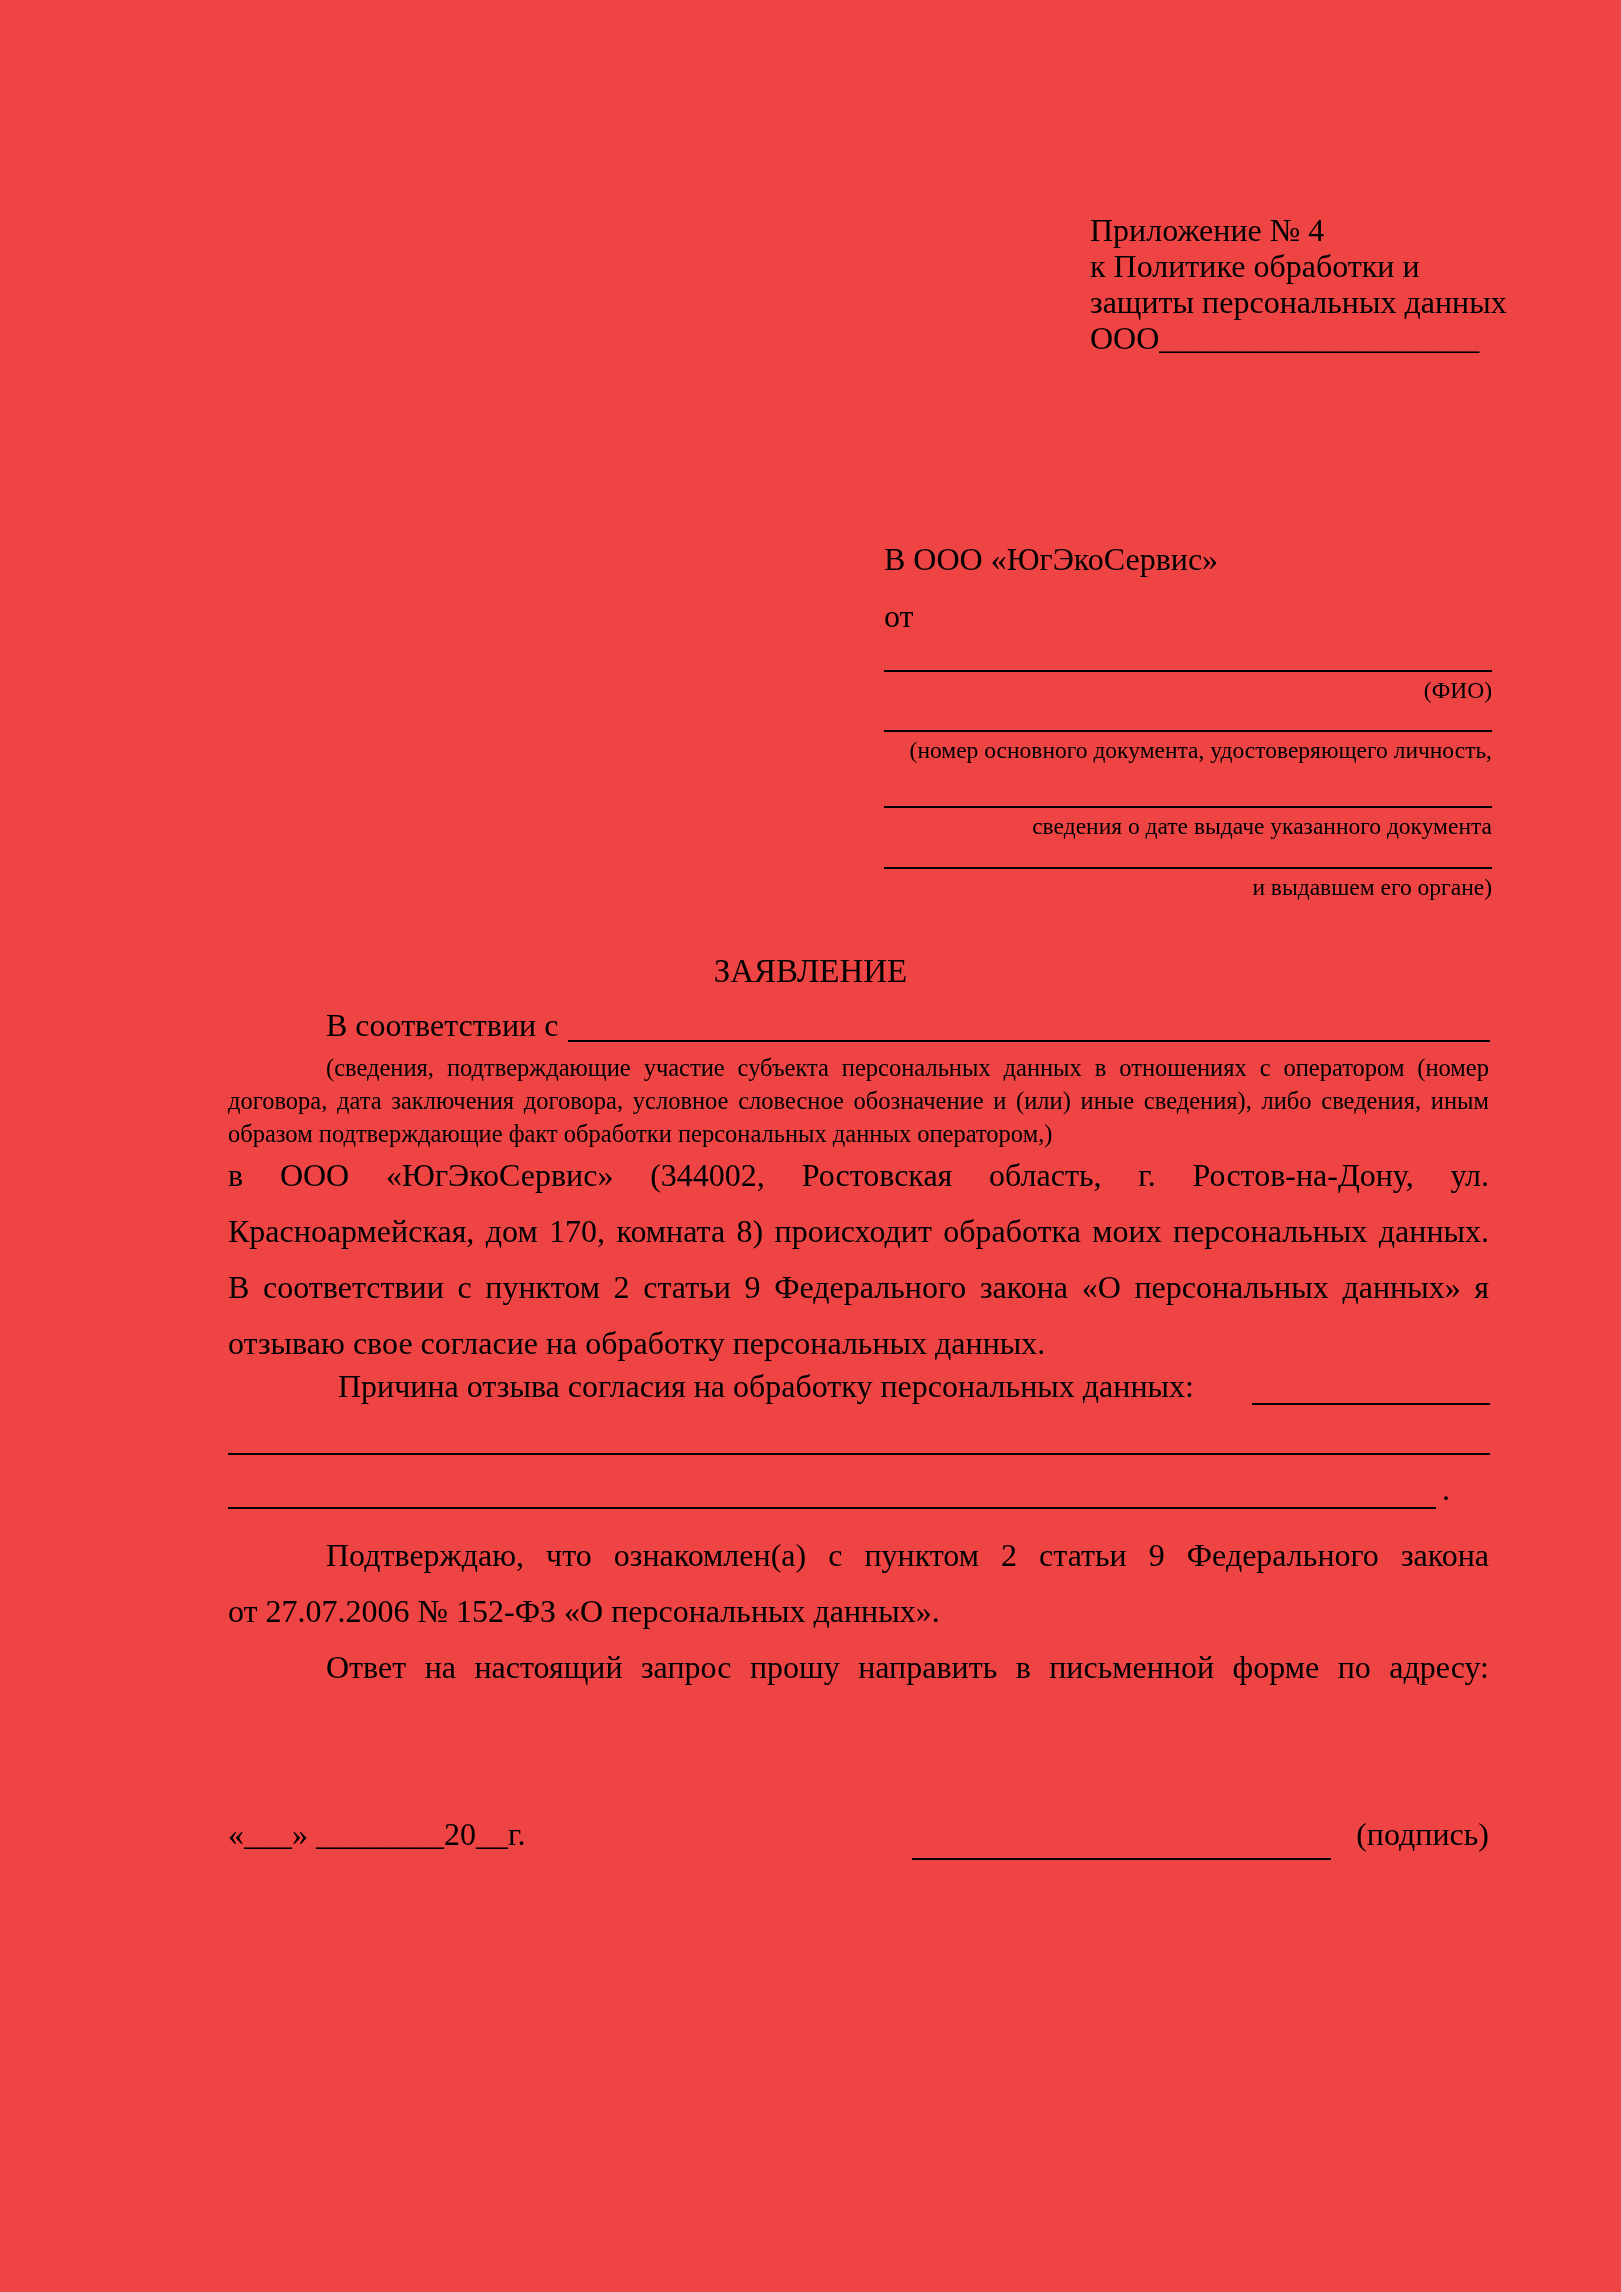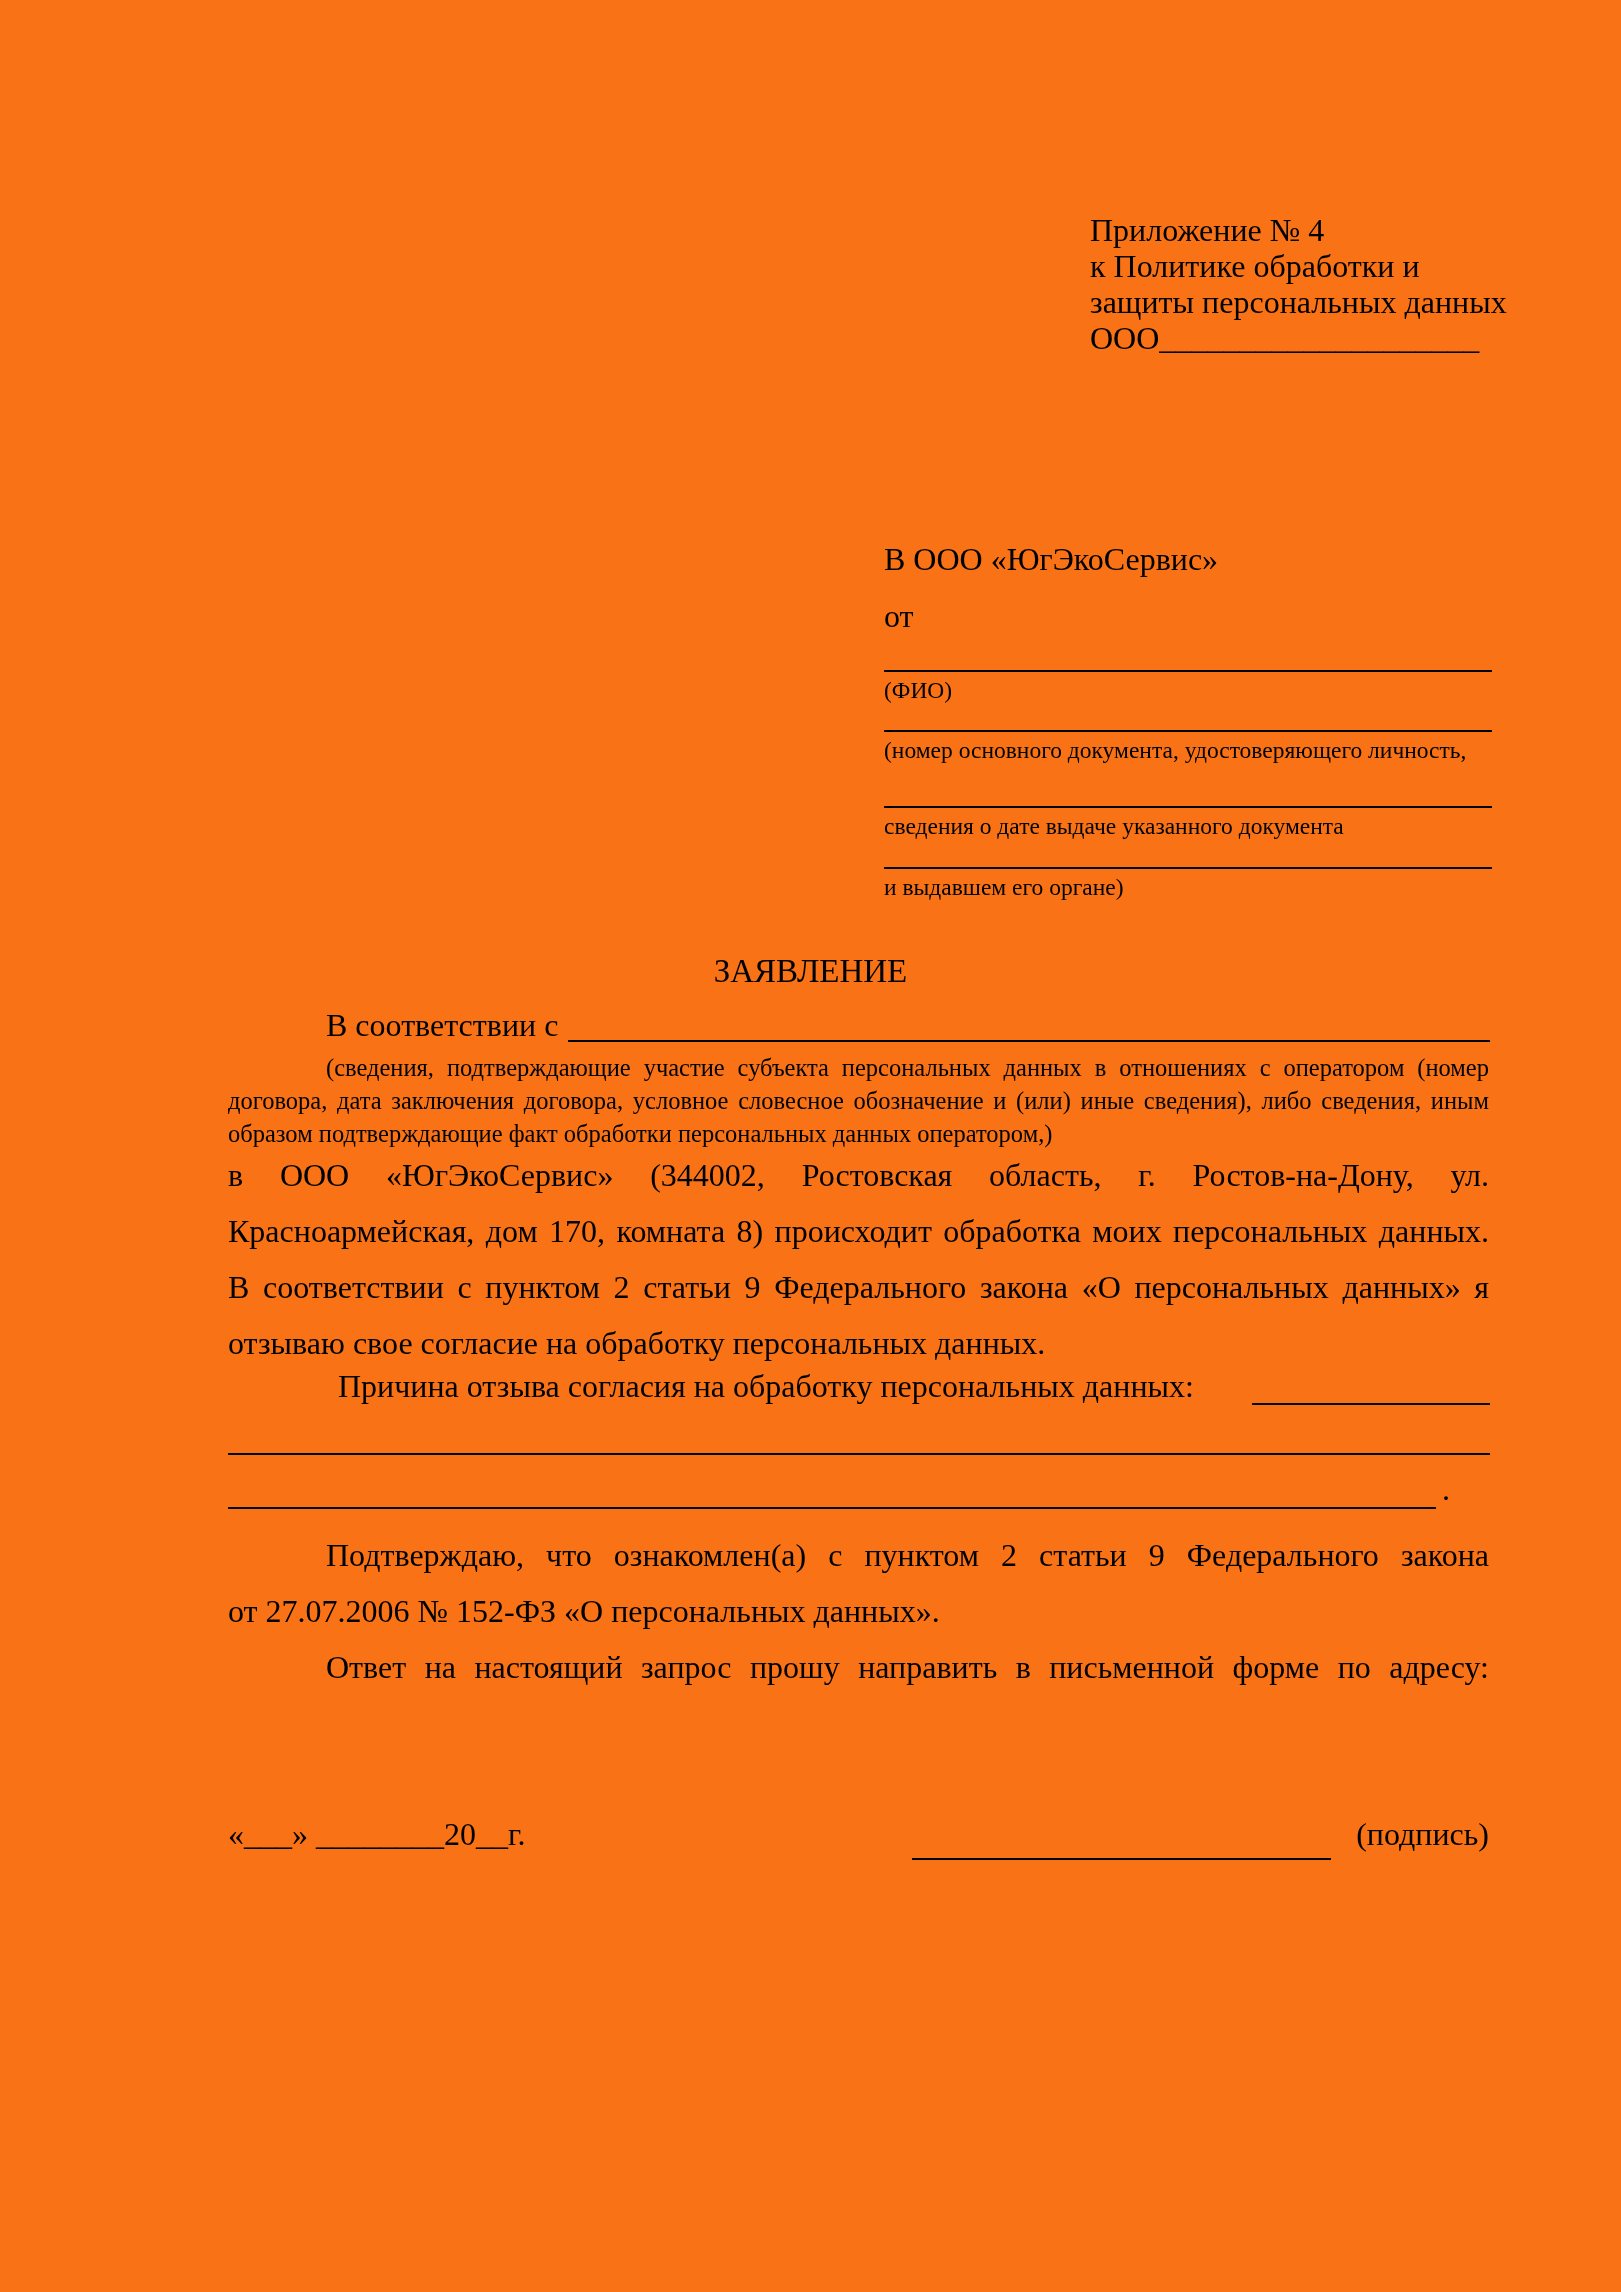--- a/index.html
+++ b/index.html
@@ -1,42 +1,42 @@
 <!DOCTYPE html>
 <html lang="ru"><head>
 <meta charset="utf-8">
 <style>
   html, body { margin: 0; padding: 0; background: #888; }
   .page {
     position: relative;
     width: 1621px;
     height: 2293px;
     margin: 0 auto;
-    background: #f97316;
+    background: #ef4444;
     color: #000000;
     font-family: "Liberation Serif", "DejaVu Serif", serif;
     font-size: 32px;
     overflow: hidden;
   }
 
   
   .header-note { position: absolute; left: 1090px; top: 212px; line-height: 36px; white-space: nowrap; }
 
   
   .doc-title {
     position: absolute; left: 154px; top: 400px; width: 1313px;
     text-align: center; font-weight: bold; font-size: 36px; line-height: 49px;
   }
 
   
   .addressee { position: absolute; left: 884px; top: 541px; width: 608px; }
   .addressee .org  { position: absolute; top: 0;  left: 0; white-space: nowrap; }
   .addressee .from { position: absolute; top: 57px; left: 0; }
   .field-line { position: absolute; left: 0; right: 0; height: 0; border-top: 2px solid #000; }
-  .field-cap  { position: absolute; left: 0; right: 0; text-align: left; font-size: 23.5px; line-height: 29px; }
+  .field-cap  { position: absolute; left: 0; right: 0; text-align: right; font-size: 23.5px; line-height: 29px; }
   .fl1 { top: 129px; } .fc1 { top: 135px; }
   .fl2 { top: 189px; } .fc2 { top: 195px; }
   .fl3 { top: 265px; } .fc3 { top: 271px; }
   .fl4 { top: 326px; } .fc4 { top: 332px; }
 
   
   .statement-heading {
     position: absolute; left: 154px; top: 953px; width: 1313px;
     text-align: center; font-size: 33px;
   }

